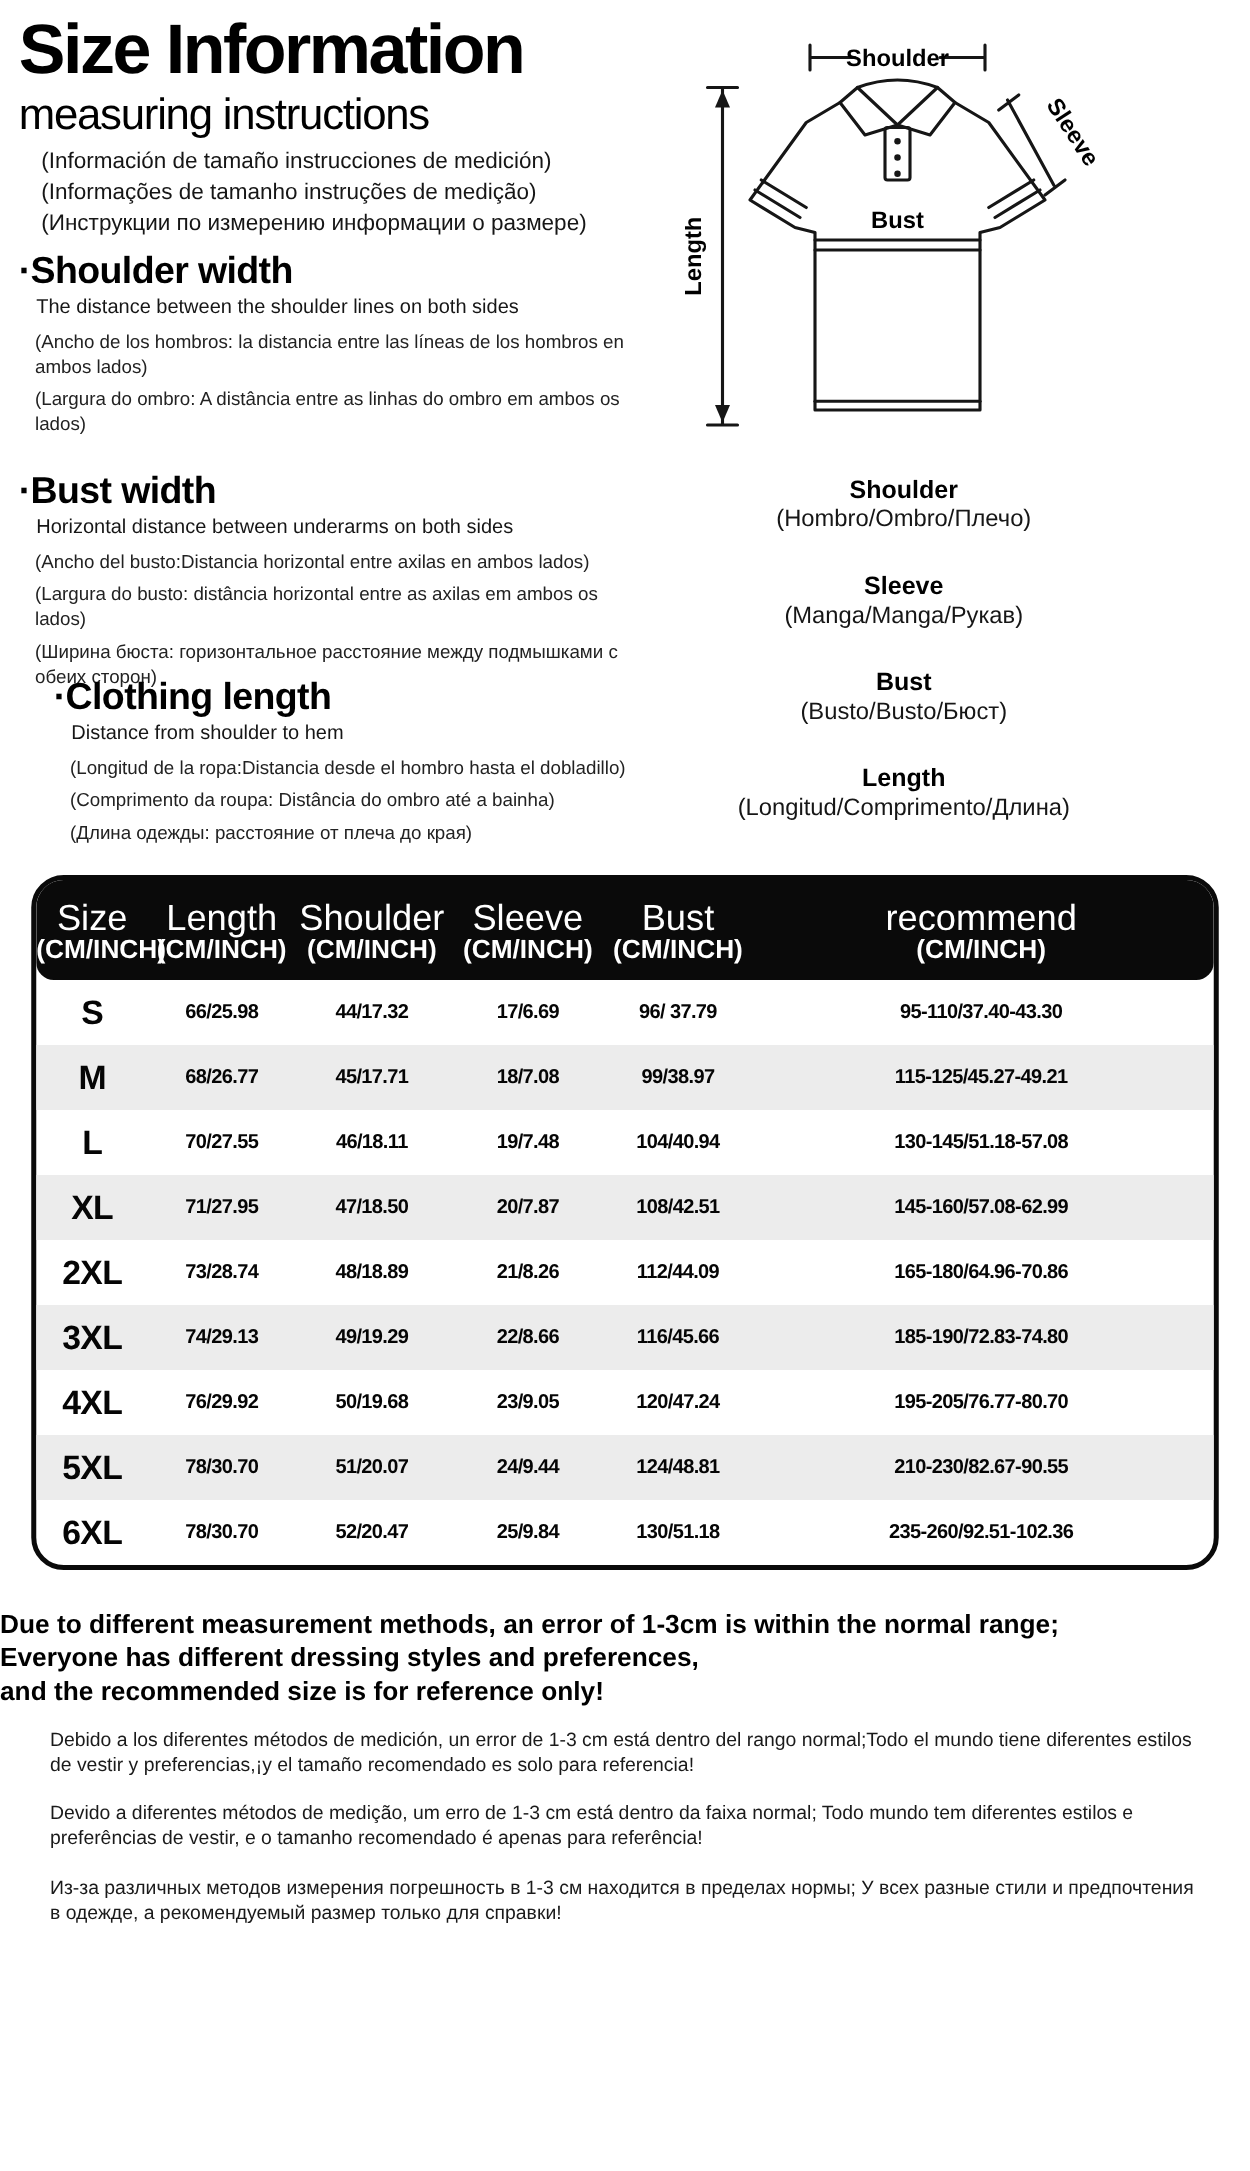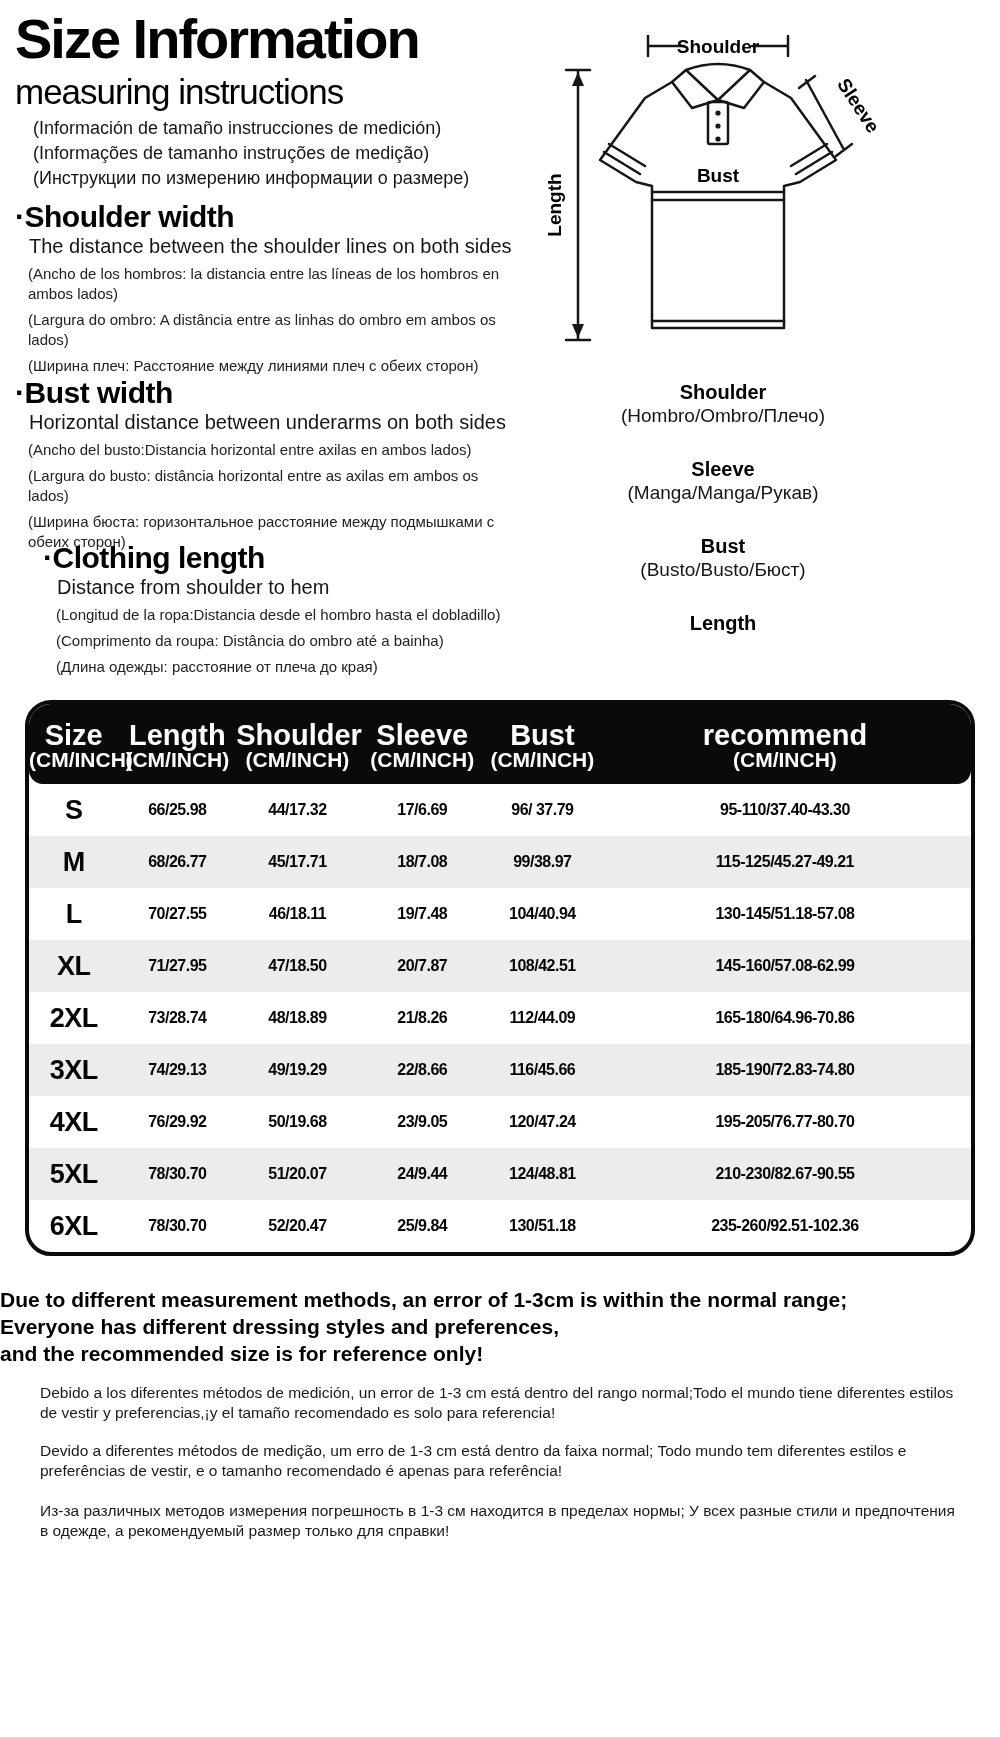--- a/index.html
+++ b/index.html
@@ -16,40 +16,40 @@
   .page-subtitle { font-size:35px; font-weight:normal; letter-spacing:-1px; color:#000; line-height:40px; margin-top:2px; }
   .hdr-tr { font-size:18px; line-height:25px; color:#161616; margin-left:2px; }
   .hdr-trs { margin-top:4px;margin-left:16px; }
 
   .sections { position:absolute; left:15px; top:0; width:530px; height:700px; }
   .section { position:absolute; left:0; width:515px; }
   .section:nth-child(1) { top:200px; }
   .section:nth-child(2) { top:376px; }
   .section:nth-child(3) { top:541px;margin-left:28px; }
   .sec-title { font-size:30px; font-weight:bold; letter-spacing:-0.5px; color:#000; line-height:33px; }
-  .sec-desc { font-size:20px; line-height:24px; color:#161616; margin-left:14px; margin-top:1px; }
+  .sec-desc { font-size:16px; line-height:24px; color:#161616; margin-left:14px; margin-top:1px; }
   .sec-tr { font-size:15px; line-height:20px; color:#222; margin-left:13px; margin-top:6px; width:492px; }
 
   
   .right-col { position:absolute; left:548px; top:10px; width:452px; }
   .polo-svg { display:block; }
   .legend { position:absolute; top:370px; left:0; width:350px; text-align:center; }
   .legend-item { margin-bottom:29px; }
   .legend-term { font-size:20px; font-weight:bold; color:#000; line-height:24px; }
   .legend-tr { font-size:19px; color:#161616; line-height:24px; }
 
   
   .size-table {
     position:absolute; left:25px; top:700px; width:950px;
     border:4px solid #0a0a0a; border-radius:26px; overflow:hidden; background:#fff;
   }
   .thead { display:flex; background:#0a0a0a; color:#fff; height:80px; align-items:center;
            border-radius:0 0 14px 14px; }
   .th { text-align:center; }
-  .th-label { font-size:29px; font-weight:bold; line-height:32px; }
+  .th-label { font-size:29px; font-weight:normal; line-height:32px; }
   .th-unit { font-size:21px; font-weight:bold; line-height:18px; }
   .tbody {}
   .tr { display:flex; height:52px; align-items:center; }
   .tr:nth-child(even) { background:#ececec; }
   .td { text-align:center; font-weight:bold; font-size:16px; letter-spacing:-0.5px; color:#050505; white-space:nowrap; }
   .td.size-cell { font-size:27px; }
   .thead > div:nth-child(1), .tr > div:nth-child(1) { width:9.5%; }
   .thead > div:nth-child(2), .tr > div:nth-child(2) { width:12.5%; }
   .thead > div:nth-child(3), .tr > div:nth-child(3) { width:13%; }
   .thead > div:nth-child(4), .tr > div:nth-child(4) { width:13.5%; }
@@ -78,21 +78,20 @@
     </div>
 </div>
 
 <div class="sections">
 
 <div class="section">
     <h3 class="sec-title">·Shoulder width</h3>
     <div class="sec-desc">The distance between the shoulder lines on both sides</div>
     <div class="sec-tr">(Ancho de los hombros: la distancia entre las líneas de los hombros en ambos lados)</div>
     <div class="sec-tr">(Largura do ombro: A distância entre as linhas do ombro em ambos os lados)</div>
-    <div class="sec-tr">(Ширина плеч: Расстояние между линиями плеч с обеих сторон)</div>
   </div>
     <div class="section">
     <h3 class="sec-title">·Bust width</h3>
     <div class="sec-desc">Horizontal distance between underarms on both sides</div>
     <div class="sec-tr">(Ancho del busto:Distancia horizontal entre axilas en ambos lados)</div>
     <div class="sec-tr">(Largura do busto: distância horizontal entre as axilas em ambos os lados)</div>
     <div class="sec-tr">(Ширина бюста: горизонтальное расстояние между подмышками с обеих сторон)</div>
   </div>
     <div class="section">
     <h3 class="sec-title">·Clothing length</h3>
@@ -154,20 +153,21 @@
       <div class="legend-item">
       <div class="legend-term">Sleeve</div>
       <div class="legend-tr">(Manga/Manga/Рукав)</div>
     </div>
       <div class="legend-item">
       <div class="legend-term">Bust</div>
       <div class="legend-tr">(Busto/Busto/Бюст)</div>
     </div>
       <div class="legend-item">
       <div class="legend-term">Length</div>
+      <div class="legend-tr">(Longitud/Comprimento/Длина)</div>
     </div>
     </div>
 </div>
 
 <div class="size-table">
   <div class="thead">
 
   <div class="th">
       <div class="th-label">Size</div>
       <div class="th-unit">(CM/INCH)</div>

